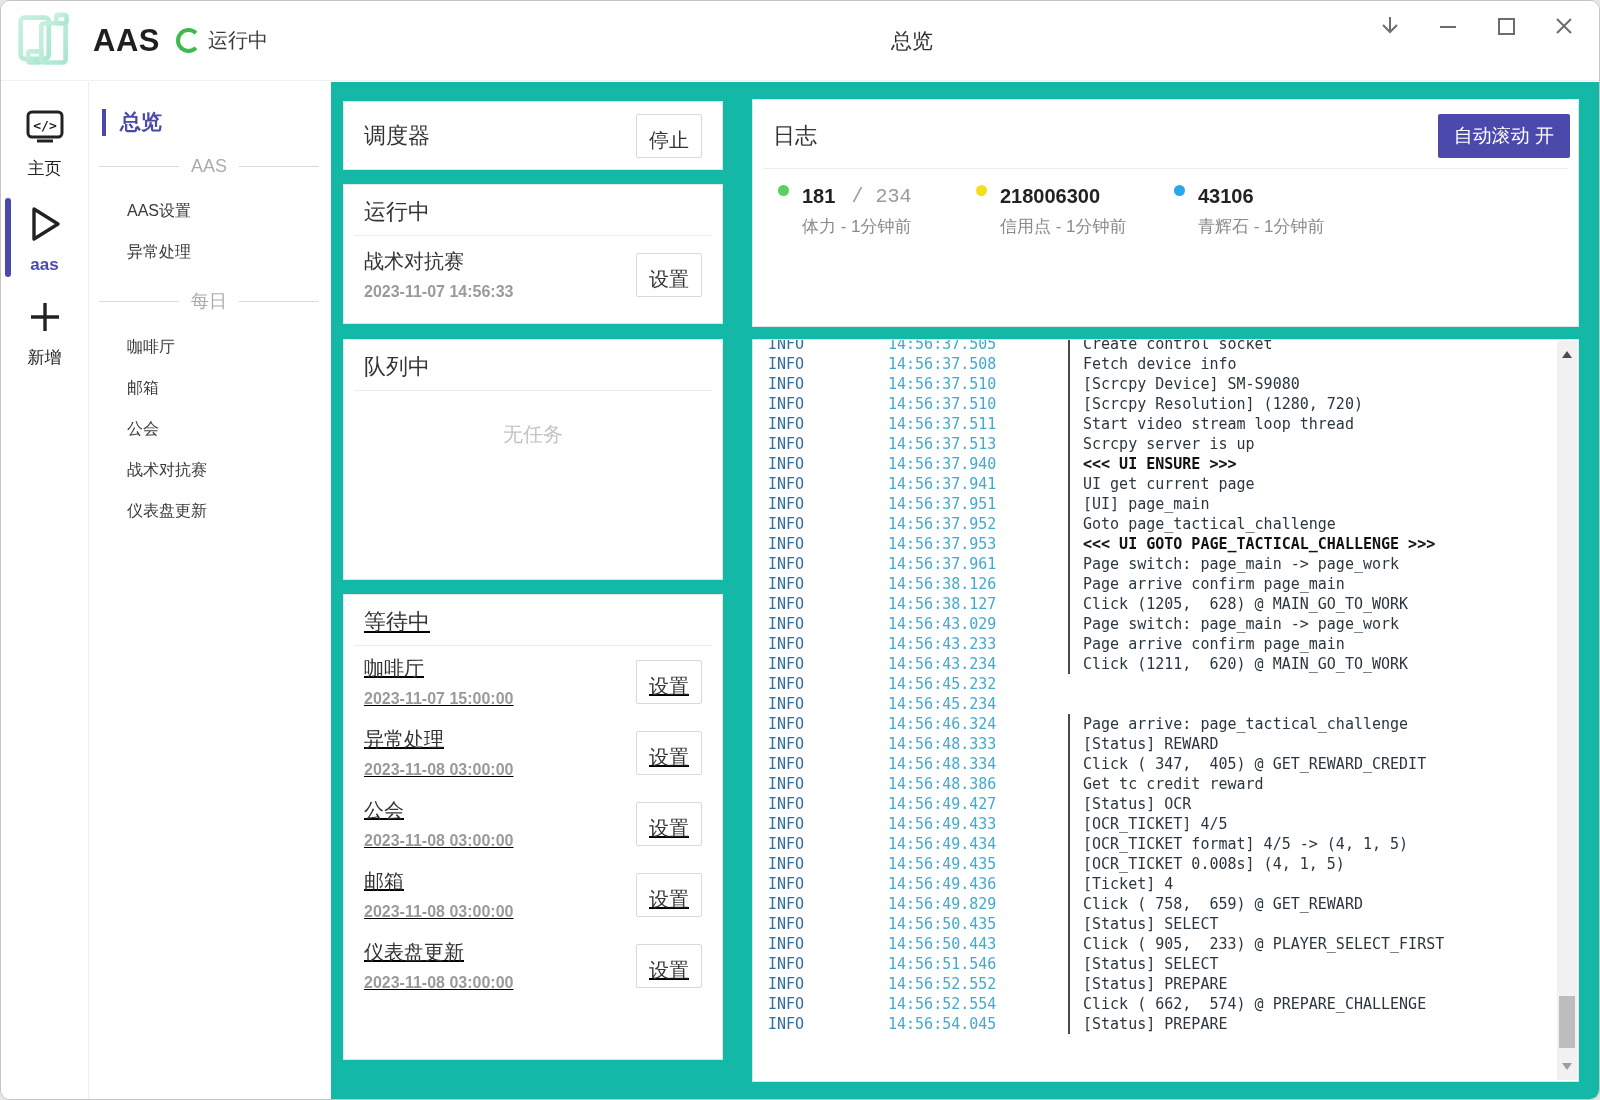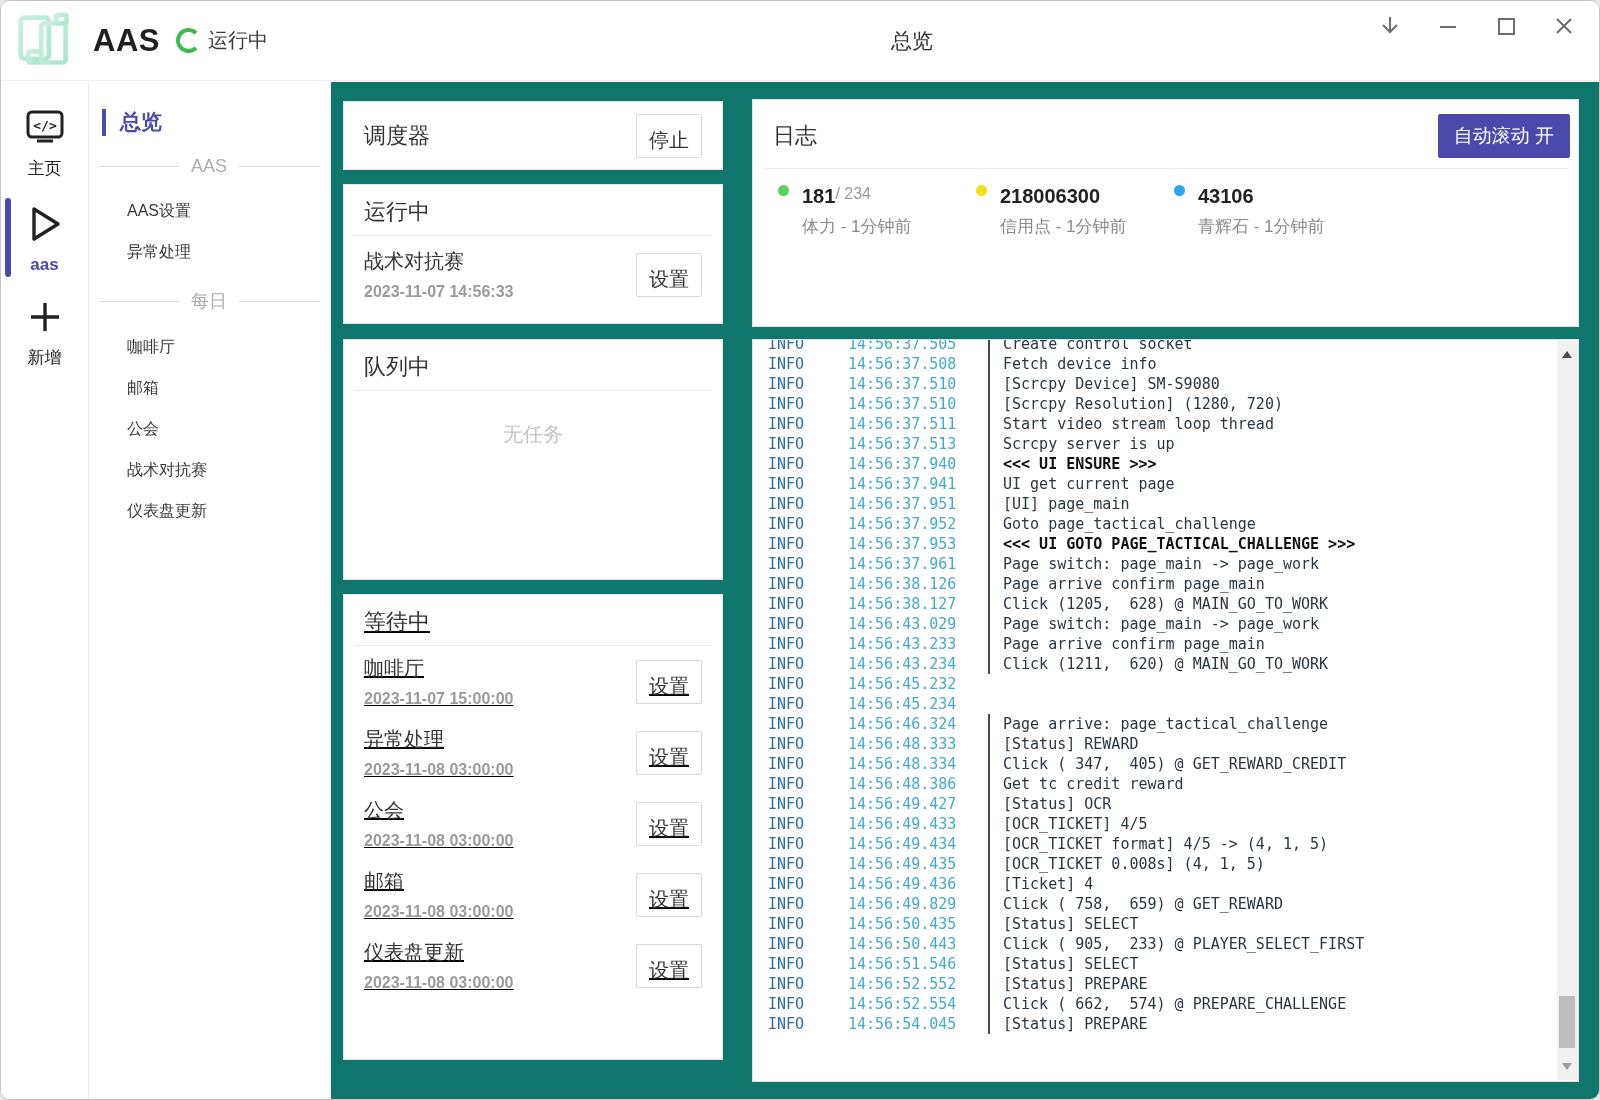--- a/index.html
+++ b/index.html
@@ -30,21 +30,21 @@
   
   .menu{position:absolute;top:81px;left:88px;bottom:0;width:242px;background:#fff;padding-top:20px;}
   .menu-overview{display:flex;align-items:center;margin:6px 0 20px;}
   .menu-overview .bar{width:4px;height:27px;background:var(--accent);margin-left:13px;}
   .menu-overview .mlabel{font-size:21px;font-weight:bold;color:var(--accent);margin-left:14px;}
   .menu-divider{display:flex;align-items:center;gap:12px;margin:16px 12px 14px 10px;color:#ababab;font-size:18px;}
   .menu-divider .mline{flex:1;height:1px;background:#d9d9d9;}
   .menu-item{font-size:16px;color:#3a3a3a;padding:10px 0 10px 38px;cursor:default;}
 
   
-  .main{position:absolute;top:81px;left:330px;right:0;bottom:0;background:#0f766e;}
+  .main{position:absolute;top:81px;left:330px;right:0;bottom:0;background:#14b8a6;}
   .card{background:#fff;border:1px solid #e4e4e4;}
   .card-head{display:flex;align-items:center;justify-content:space-between;padding:12px 20px;}
   .card-title{font-size:22px;color:#333;}
   .card-hr{height:1px;background:#ececec;margin:0 10px;}
   .btn{min-width:60px;height:44px;background:#fff;border:1px solid #d9d9d9;border-radius:2px;
     font-size:20px;color:#333;padding:12px 12px;font-family:"Liberation Sans",sans-serif;cursor:pointer;}
 
   .col-left{position:absolute;left:12px;top:19px;width:380px;}
   .card-scheduler{height:69px;margin-bottom:14px;}
   .card-running{height:140px;margin-bottom:15px;}
@@ -59,26 +59,26 @@
   
   .col-right{position:absolute;left:405px;top:17px;right:20px;padding-left:16px;}
   .card-loghead{height:228px;margin-bottom:12px;}
   .autoscroll-btn{height:44px;background:var(--accent);color:#fff;border:none;border-radius:2px;
     font-size:19px;padding:0 16px;font-family:"Liberation Sans",sans-serif;cursor:pointer;}
   .stats{display:flex;padding:16px 0 0 25px;}
   .stat{width:198px;}
   .stat-line{display:flex;align-items:flex-start;}
   .dot{width:11px;height:11px;border-radius:50%;margin-right:13px;flex:none;}
   .stat-value{font-size:20px;font-weight:bold;color:#222;}
-  .stat-suffix{font-size:16px;color:#9b9b9b;margin-left:0;}
+  .stat-suffix{font-size:20px;color:#9b9b9b;margin-left:16px;font-family:Liberation Mono, monospace;}
   .stat-label{font-size:17px;color:#8a8a8a;margin:7px 0 0 24px;}
 
   .log-box{position:relative;height:743px;background:#fff;border:1px solid #e0e0e0;overflow:hidden;}
   .log-lines{margin-top:-6px;padding-left:15px;font-family:"DejaVu Sans Mono",monospace;font-size:15px;}
-  .log-line{display:flex;height:20px;line-height:20px;white-space:pre;}
+  .log-line{display:flex;height:20px;line-height:20px;white-space:pre;gap:40px;}
   .log-line .lvl{width:80px;color:var(--info);flex:none;}
   .log-line .time{width:140px;color:var(--time);flex:none;}
   .log-line .msg{border-left:2px solid #4a4a4a;padding-left:13px;color:#2b3740;}
   .log-line.bold .msg{font-weight:bold;color:#111;}
 
   .scrollbar{position:absolute;top:1px;right:1px;bottom:1px;width:20px;background:#f1f1f1;}
   .sb-up{position:absolute;top:10px;left:5px;width:0;height:0;border-left:5px solid transparent;
     border-right:5px solid transparent;border-bottom:7px solid #4c4c4c;}
   .sb-down{position:absolute;bottom:10px;left:5px;width:0;height:0;border-left:5px solid transparent;
     border-right:5px solid transparent;border-top:7px solid #9e9e9e;}

